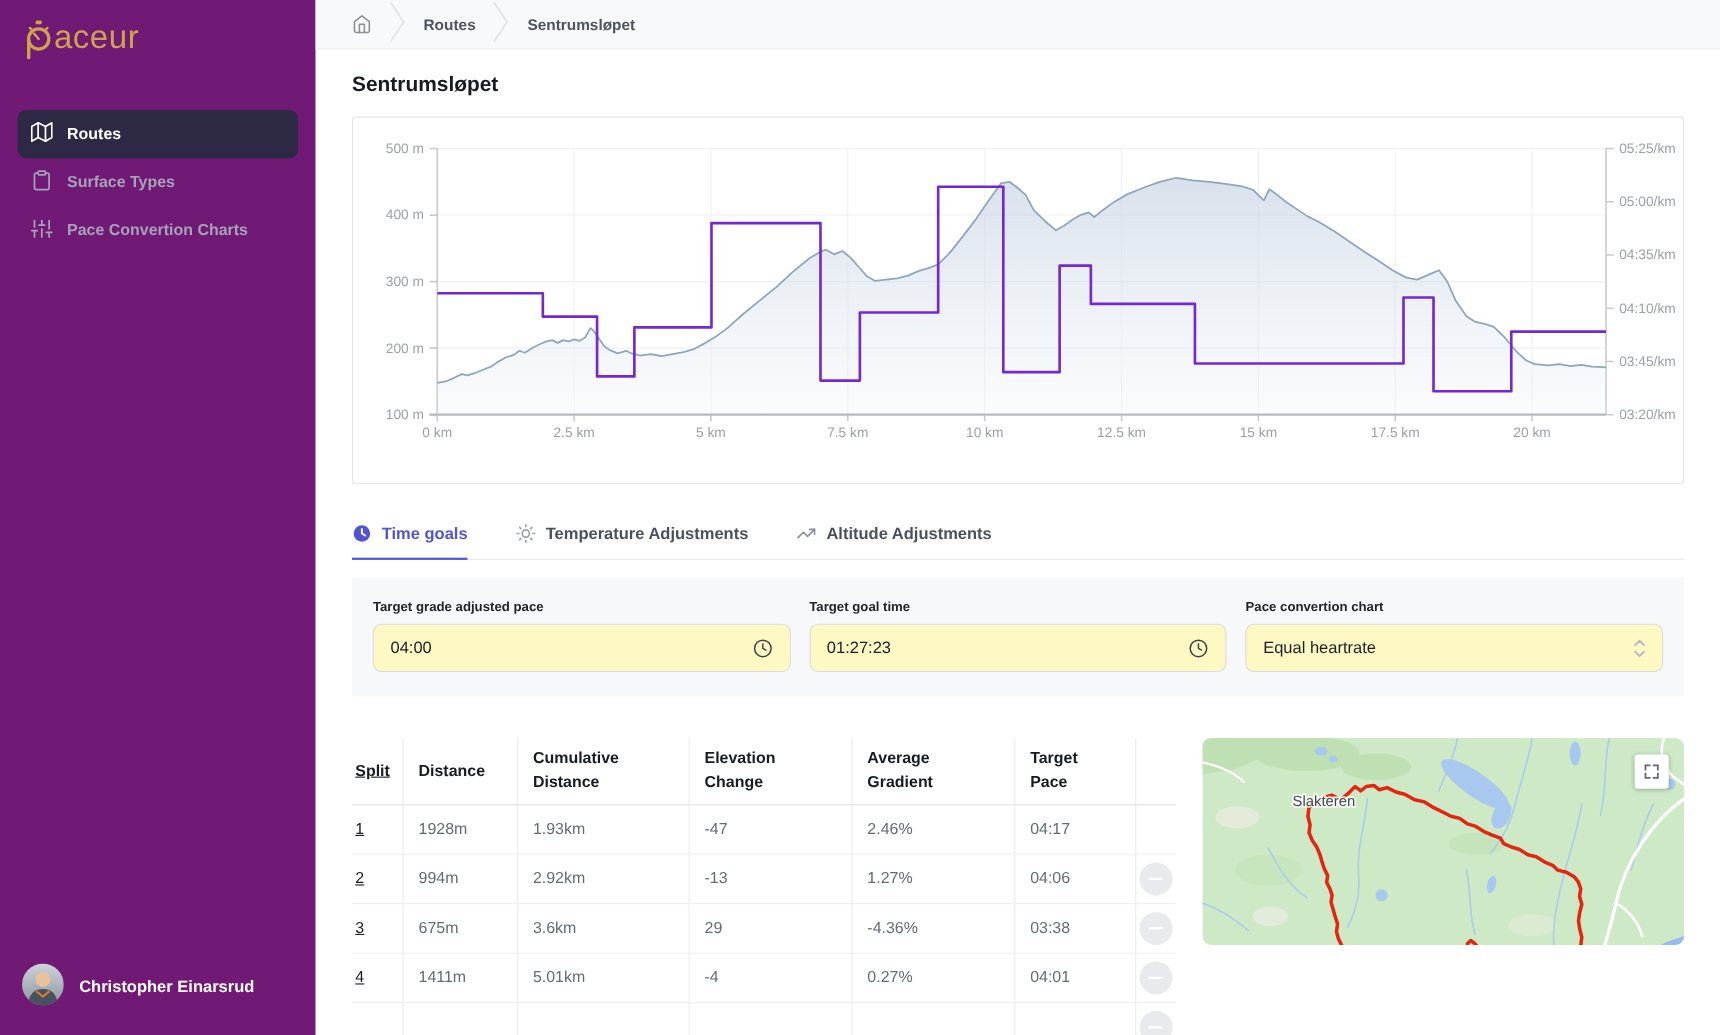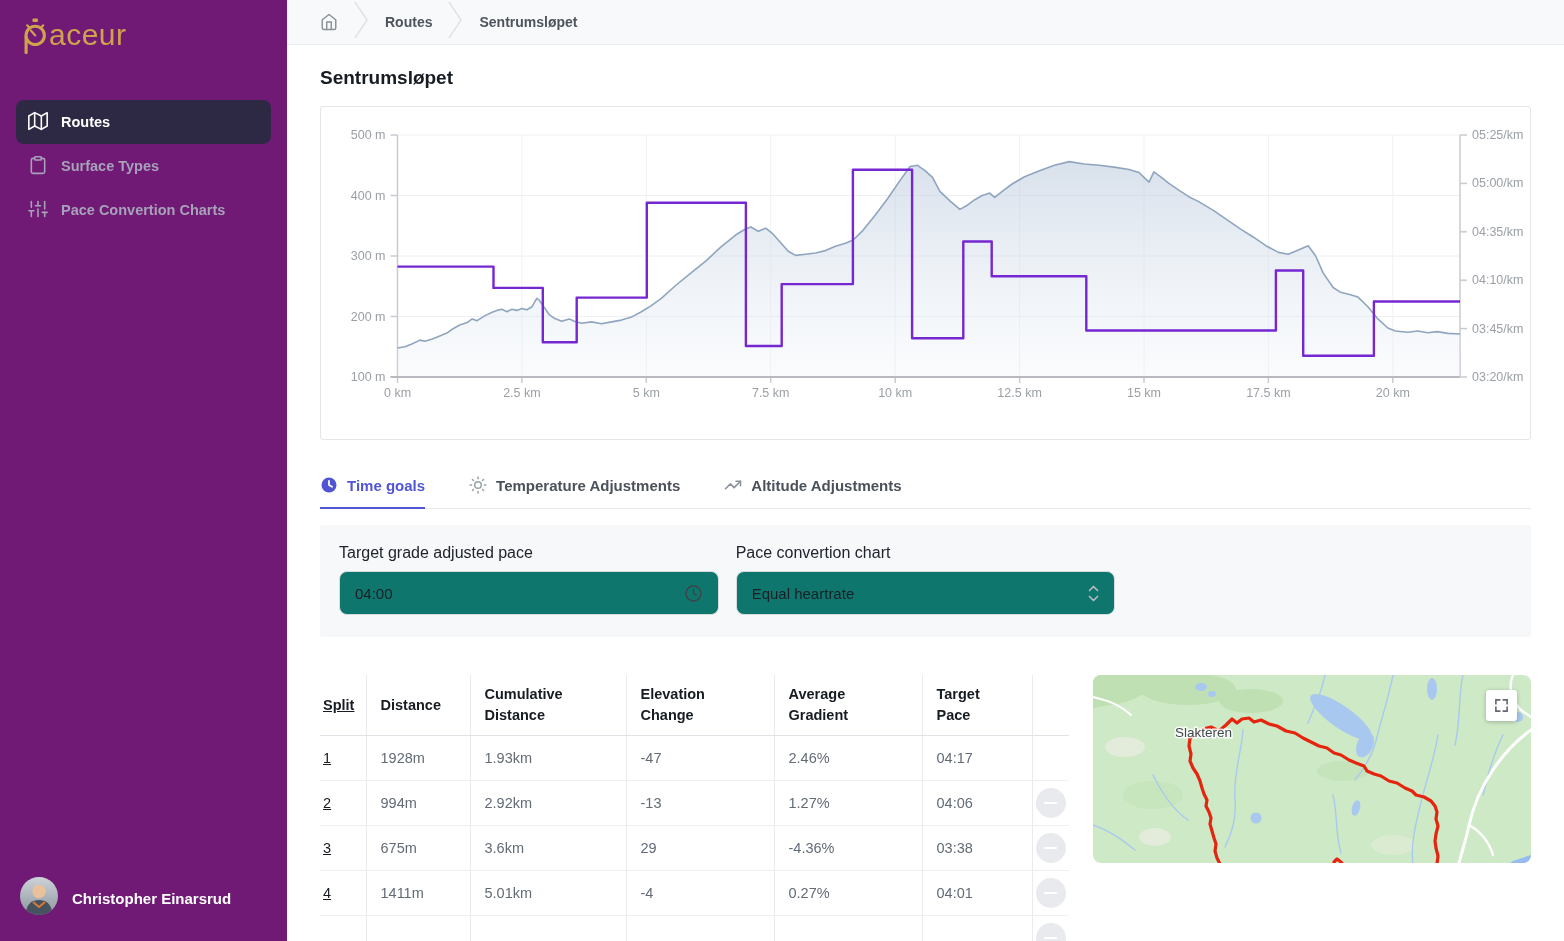--- a/index.html
+++ b/index.html
@@ -38,22 +38,22 @@
 
   
   .tabs { margin-top:36px; display:flex; gap:44px; border-bottom:1px solid #e8e9ed; width:1211px; }
   .tab { display:flex; align-items:center; gap:9px; padding-bottom:13px; font-size:15px;
     font-weight:700; color:#4b515b; cursor:pointer; border-bottom:2px solid transparent; margin-bottom:-1px;justify-content:space-between; }
   .tab.active { color:#5155d5; border-bottom-color:#5155d5; }
 
   
   .panel { margin-top:16px; width:1211px; background:#f7f8fa; border-radius:2px;
     padding:19px 19px 22px 19px; display:grid; grid-template-columns:1fr 1fr 1fr; gap:17px; }
-  .field-label { font-size:16px; font-weight:400; color:#20242c; margin-bottom:9px; }
-  .input { height:44px; background:#0f766e; border:1px solid #d8dbe0; border-radius:8px;
+  .field-label { font-size:12px; font-weight:700; color:#20242c; margin-bottom:9px; }
+  .input { height:44px; background:#fef9c3; border:1px solid #d8dbe0; border-radius:8px;
     display:flex; align-items:center; justify-content:space-between; padding:0 15px;
     font-size:15px; color:#1a1e26; cursor:text; }
 
   
   .bottom { margin-top:38px; display:flex; gap:24px; align-items:flex-start; }
   table { border-collapse:collapse; table-layout:fixed; width:749px; }
   th { text-align:left; vertical-align:middle; font-size:14.5px; font-weight:700; color:#171b22;
     line-height:1.45; padding:9px 14px; height:59px; border-right:1px solid #e9ebee;
     border-bottom:1px solid #dfe2e7; }
   td { font-size:14.5px; color:#636b77; padding:0 14px; height:45px;
@@ -288,20 +288,32 @@
         </span>
         <span>Altitude Adjustments</span>
       </div>
     </div>
 
     <div class="panel">
       <div>
         <div class="field-label">Target grade adjusted pace</div>
         <div class="input">
           <span>04:00</span>
+          <span style="display:flex;">
+            <svg width="19" height="19" viewBox="0 0 24 24" fill="none" stroke="#3d424a" stroke-width="1.7" stroke-linecap="round" stroke-linejoin="round">
+              <circle cx="12" cy="12" r="9.5"></circle>
+                <polyline points="12,7 12,12 15.5,14"></polyline>
+            </svg>
+          </span>
+        </div>
+      </div>
+      <div>
+        <div class="field-label">Target goal time</div>
+        <div class="input">
+          <span>01:27:23</span>
           <span style="display:flex;">
             <svg width="19" height="19" viewBox="0 0 24 24" fill="none" stroke="#3d424a" stroke-width="1.7" stroke-linecap="round" stroke-linejoin="round">
               <circle cx="12" cy="12" r="9.5"></circle>
                 <polyline points="12,7 12,12 15.5,14"></polyline>
             </svg>
           </span>
         </div>
       </div>
       <div>
         <div class="field-label">Pace convertion chart</div>

